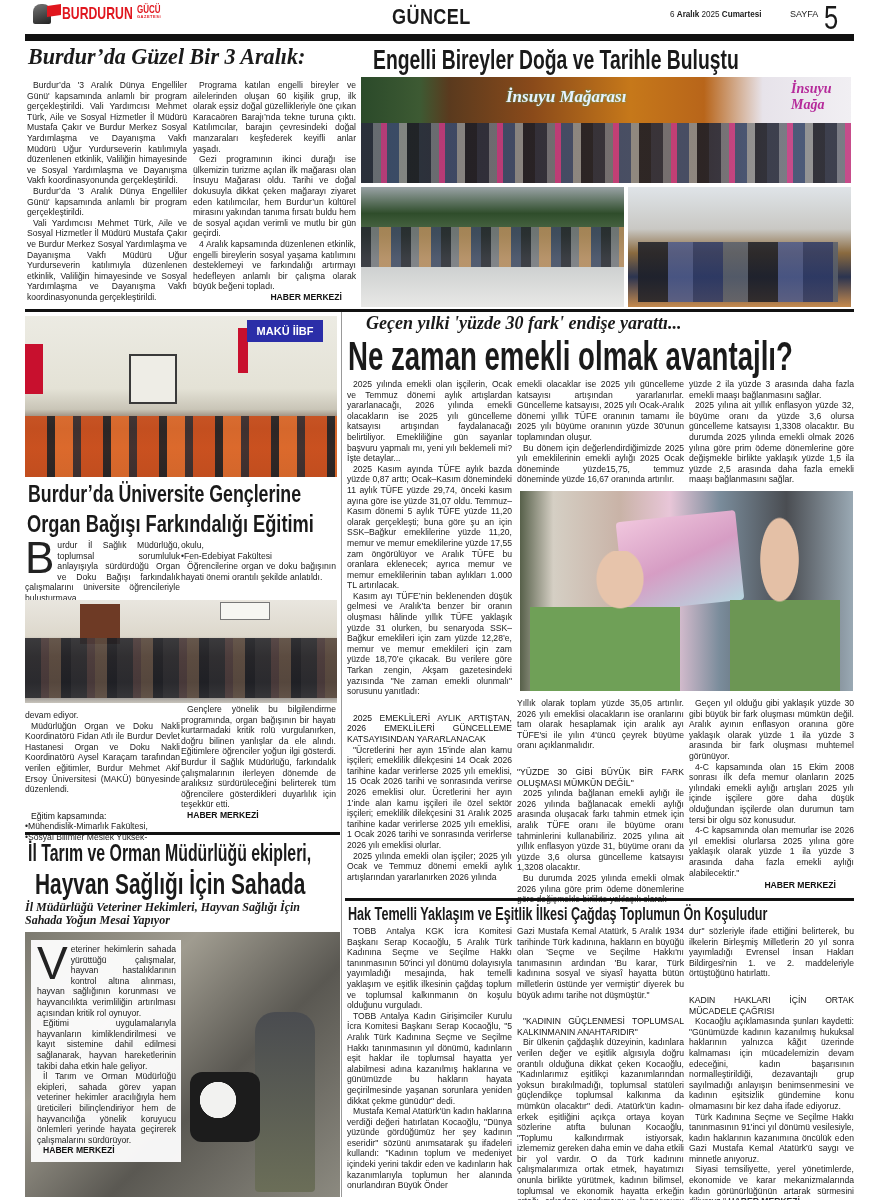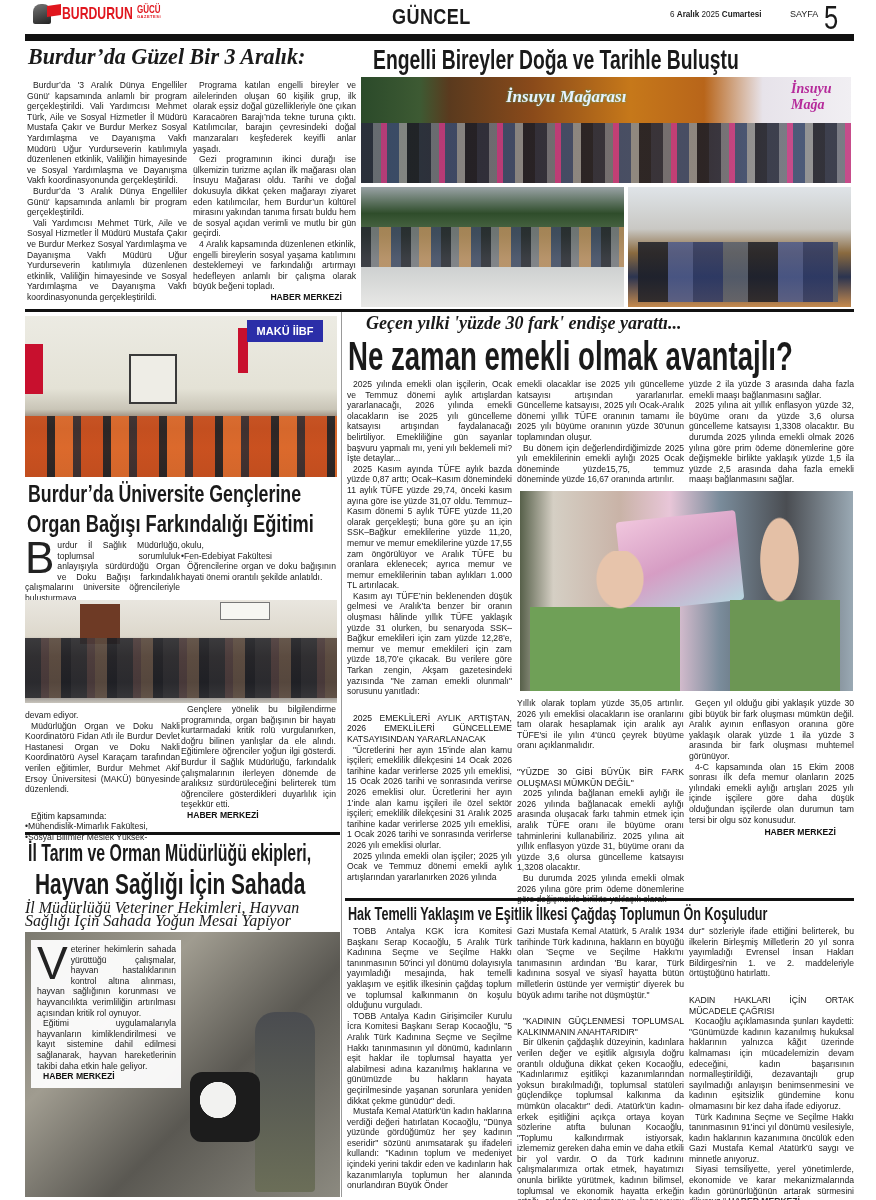--- a/index.html
+++ b/index.html
@@ -109,30 +109,31 @@
   <div>•Sosyal Bilimler Meslek Yüksek-</div>
 </div>
 <div class="abs body-text" style="left:181px;top:704px;width:155px;">
   <p>Gençlere yönelik bu bilgilendirme programında, organ bağışının bir hayatı kurtarmadaki kritik rolü vurgulanırken, doğru bilinen yanlışlar da ele alındı. Eğitimlere öğrenciler yoğun ilgi gösterdi. Burdur İl Sağlık Müdürlüğü, farkındalık çalışmalarının ilerleyen dönemde de aralıksız sürdürüleceğini belirterek tüm öğrencilere gösterdikleri duyarlılık için teşekkür etti.</p>
   <div class="byline" style="text-align:left;padding-left:6px;">HABER MERKEZİ</div>
 </div>
 <div class="rule" style="left:25px;top:832px;width:315px;height:3px;"></div>
 
 <div class="abs cond" style="left:28px;top:839px;font-size:24px;transform:scaleX(0.66);">İl Tarım ve Orman Müdürlüğü ekipleri,</div>
 <div class="abs cond" style="left:35px;top:868px;font-size:29px;transform:scaleX(0.72);">Hayvan Sağlığı İçin Sahada</div>
-<div class="abs" style="left:25px;top:901px;width:315px;font-family:'Liberation Serif',serif;font-style:italic;font-weight:normal;font-size:16px;line-height:13px;">
+<div class="abs" style="left:25px;top:901px;width:315px;font-family:'Liberation Serif',serif;font-style:italic;font-weight:bold;font-size:12px;line-height:13px;">
   <span>İl Müdürlüğü Veteriner Hekimleri, Hayvan Sağlığı İçin Sahada Yoğun Mesai Yapıyor</span>
 </div>
 
 <div class="photo" style="left:25px;top:932px;width:315px;height:265px;background:linear-gradient(135deg,#7c7a70 0%,#a09c90 30%,#5a5852 60%,#8c8a80 100%);">
   <div class="abs" style="left:230px;top:80px;width:60px;height:180px;background:linear-gradient(180deg,#4a4c50,#6b6e58);border-radius:20px 20px 4px 4px;"></div>
   <div class="abs" style="left:165px;top:140px;width:70px;height:70px;background:radial-gradient(circle at 40% 40%,#f2f2f0 0 30%,#1c1c1c 31% 100%);border-radius:12px;"></div>
   <div class="abs body-text" style="left:6px;top:8px;width:150px;background:rgba(255,255,255,0.94);padding:4px 5px 6px 6px;">
     <span class="dropcap" style="font-size:46px;line-height:38px;">V</span><span>eteriner hekimlerin sahada yürüttüğü çalışmalar, hayvan hastalıklarının kontrol altına alınması, hayvan sağlığının korunması ve hayvancılıkta verimliliğin artırılması açısından kritik rol oynuyor.</span>
     <p>Eğitimi uygulamalarıyla hayvanların kimliklendirilmesi ve kayıt sistemine dahil edilmesi sağlanarak, hayvan hareketlerinin takibi daha etkin hale geliyor.</p>
+    <p>İl Tarım ve Orman Müdürlüğü ekipleri, sahada görev yapan veteriner hekimler aracılığıyla hem üreticileri bilinçlendiriyor hem de hayvancılığa yönelik koruyucu önlemleri yerinde hayata geçirerek çalışmalarını sürdürüyor.</p>
     <div class="byline" style="text-align:left;padding-left:6px;">HABER MERKEZİ</div>
   </div>
 </div>
 
 <div class="abs serif-it" style="left:366px;top:313px;font-size:18px;text-align:right;">Geçen yılki 'yüzde 30 fark' endişe yarattı...</div>
 <div class="abs cond" style="left:348px;top:334px;font-size:40px;transform:scaleX(0.69);">Ne zaman emekli olmak avantajlı?</div>
 
 <div class="abs body-text" style="left:347px;top:379px;width:165px;">
   <p>2025 yılında emekli olan işçilerin, Ocak ve Temmuz dönemi aylık artışlardan yararlanacağı, 2026 yılında emekli olacakların ise 2025 yılı güncelleme katsayısı artışından faydalanacağı belirtiliyor. Emekliliğine gün sayanlar başvuru yapmalı mı, yeni yılı beklemeli mi? İşte detaylar...</p>
   <p>2025 Kasım ayında TÜFE aylık bazda yüzde 0,87 arttı; Ocak–Kasım dönemindeki 11 aylık TÜFE yüzde 29,74, önceki kasım ayına göre ise yüzde 31,07 oldu. Temmuz–Kasım dönemi 5 aylık TÜFE yüzde 11,20 olarak gerçekleşti; buna göre şu an için SSK–Bağkur emeklilerine yüzde 11,20, memur ve memur emeklilerine yüzde 17,55 zam öngörülüyor ve Aralık TÜFE bu oranlara eklenecek; ayrıca memur ve memur emeklilerinin taban aylıkları 1.000 TL artırılacak.</p>
@@ -159,20 +160,21 @@
 
 <div class="abs body-text" style="left:517px;top:698px;width:167px;">
   <div>Yıllık olarak toplam yüzde 35,05 artırılır. 2026 yılı emeklisi olacakların ise oranlarını tam olarak hesaplamak için aralık ayı TÜFE'si ile yılın 4'üncü çeyrek büyüme oranı açıklanmalıdır.</div>
   <p class="bold-head">"YÜZDE 30 GİBİ BÜYÜK BİR FARK OLUŞMASI MÜMKÜN DEĞİL"</p>
   <p>2025 yılında bağlanan emekli aylığı ile 2026 yılında bağlanacak emekli aylığı arasında oluşacak farkı tahmin etmek için aralık TÜFE oranı ile büyüme oranı tahminlerini kullanabiliriz. 2025 yılına ait yıllık enflasyon yüzde 31, büyüme oranı da yüzde 3,6 olursa güncelleme katsayısı 1,3208 olacaktır.</p>
   <p>Bu durumda 2025 yılında emekli olmak 2026 yılına göre prim ödeme dönemlerine göre değişmekle birlikte yaklaşık olarak</p>
 </div>
 <div class="abs body-text" style="left:689px;top:698px;width:165px;">
   <p>Geçen yıl olduğu gibi yaklaşık yüzde 30 gibi büyük bir fark oluşması mümkün değil. Aralık ayının enflasyon oranına göre yaklaşık olarak yüzde 1 ila yüzde 3 arasında bir fark oluşması muhtemel görünüyor.</p>
   <p>4-C kapsamında olan 15 Ekim 2008 sonrası ilk defa memur olanların 2025 yılındaki emekli aylığı artışları 2025 yılı içinde işçilere göre daha düşük olduğundan işçilerde olan durumun tam tersi bir olgu söz konusudur.</p>
+  <p>4-C kapsamında olan memurlar ise 2026 yıl emeklisi olurlarsa 2025 yılına göre yaklaşık olarak yüzde 1 ila yüzde 3 arasında daha fazla emekli aylığı alabilecektir."</p>
   <div class="byline" style="padding-right:18px;margin-top:2px;">HABER MERKEZİ</div>
 </div>
 <div class="rule" style="left:345px;top:898px;width:509px;height:3px;"></div>
 <div class="rule" style="left:341px;top:312px;width:1px;height:885px;background:#999;"></div>
 
 <div class="abs cond" style="left:348px;top:904px;font-size:18px;transform:scaleX(0.7);">Hak Temelli Yaklaşım ve Eşitlik İlkesi Çağdaş Toplumun Ön Koşuludur</div>
 
 <div class="abs body-text" style="left:347px;top:926px;width:165px;">
   <p>TOBB Antalya KGK İcra Komitesi Başkanı Serap Kocaoğlu, 5 Aralık Türk Kadınına Seçme ve Seçilme Hakkı tanınmasının 50'inci yıl dönümü dolayısıyla yayımladığı mesajında, hak temelli yaklaşım ve eşitlik ilkesinin çağdaş toplum ve toplumsal kalkınmanın ön koşulu olduğunu vurguladı.</p>
   <p>TOBB Antalya Kadın Girişimciler Kurulu İcra Komitesi Başkanı Serap Kocaoğlu, "5 Aralık Türk Kadınına Seçme ve Seçilme Hakkı tanınmasının yıl dönümü, kadınların eşit haklar ile toplumsal hayatta yer alabilmesi adına kazanılmış haklarına ve günümüzde bu hakların hayata geçirilmesinde yaşanan sorunlara yeniden dikkat çekme günüdür" dedi.</p>

